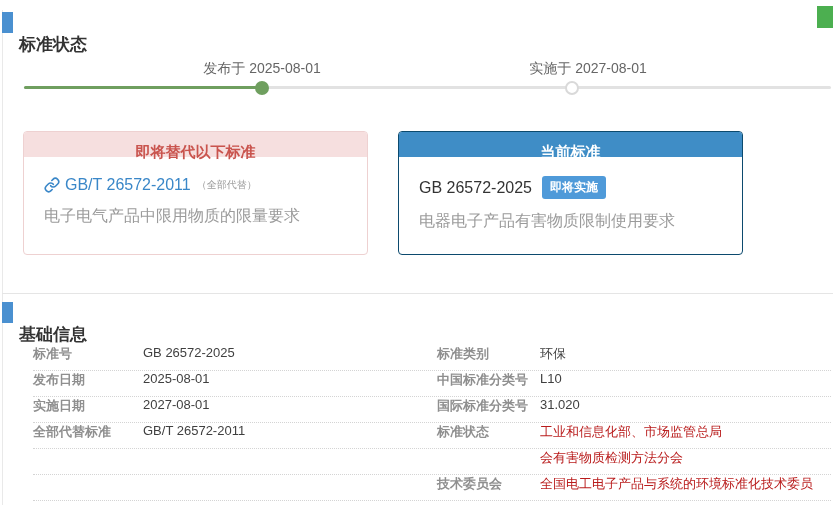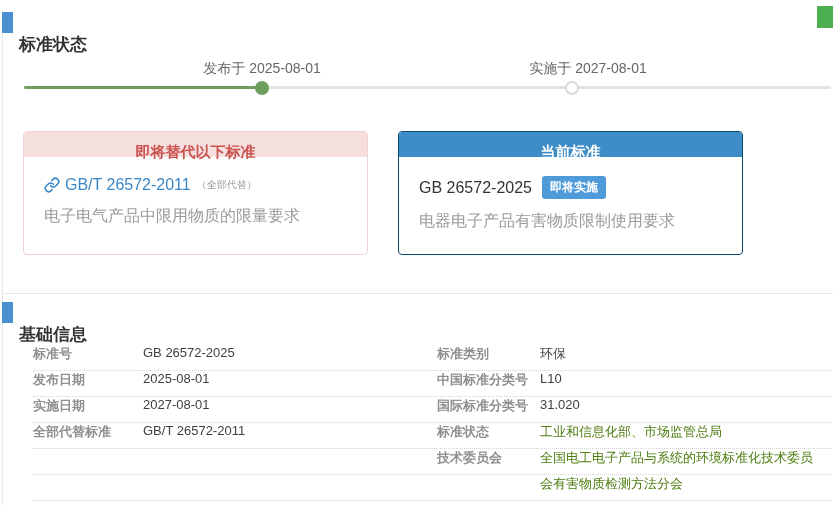--- a/index.html
+++ b/index.html
@@ -74,21 +74,21 @@
     display:flex; height:26px; align-items:center;
     border-bottom:1px dotted #d4d4d4; font-size:13px;
   }
   .cell { display:flex; align-items:flex-start; height:100%; }
   .cell-left  { width:383px; flex:0 0 auto; }
   .cell-right { flex:1; padding-left:21px; }
   .lab { color:#8f8f8f; font-weight:bold; flex:0 0 auto; }
   .cell-left  .lab { width:110px; }
   .cell-right .lab { width:103px; }
   .val { color:#3f3f3f; white-space:nowrap; }
-  .val.link { color:#4d7c0f; cursor:pointer; }
+  .val.link { color:#b91c1c; cursor:pointer; }
 
   .corner-box {
     position:absolute; top:6px; right:0; width:16px; height:22px;
     background:#4caf50;
   }
 </style>
 </head>
 <body>
 
 <div class="page-left-border"></div>
@@ -188,29 +188,29 @@
       <span class="val link">工业和信息化部、市场监管总局</span>
     </div>
   </div>
 
   <div class="info-row">
     <div class="cell cell-left">
       <span class="lab"></span>
       <span class="val"></span>
     </div>
     <div class="cell cell-right">
+      <span class="lab"></span>
+      <span class="val link">会有害物质检测方法分会</span>
+    </div>
+  </div>
+
+  <div class="info-row">
+    <div class="cell cell-left">
+      <span class="lab"></span>
+      <span class="val"></span>
+    </div>
+    <div class="cell cell-right">
       <span class="lab">技术委员会</span>
       <span class="val link">全国电工电子产品与系统的环境标准化技术委员</span>
     </div>
   </div>
 
-  <div class="info-row">
-    <div class="cell cell-left">
-      <span class="lab"></span>
-      <span class="val"></span>
-    </div>
-    <div class="cell cell-right">
-      <span class="lab"></span>
-      <span class="val link">会有害物质检测方法分会</span>
-    </div>
-  </div>
-
 </div>
 
 </body></html>

